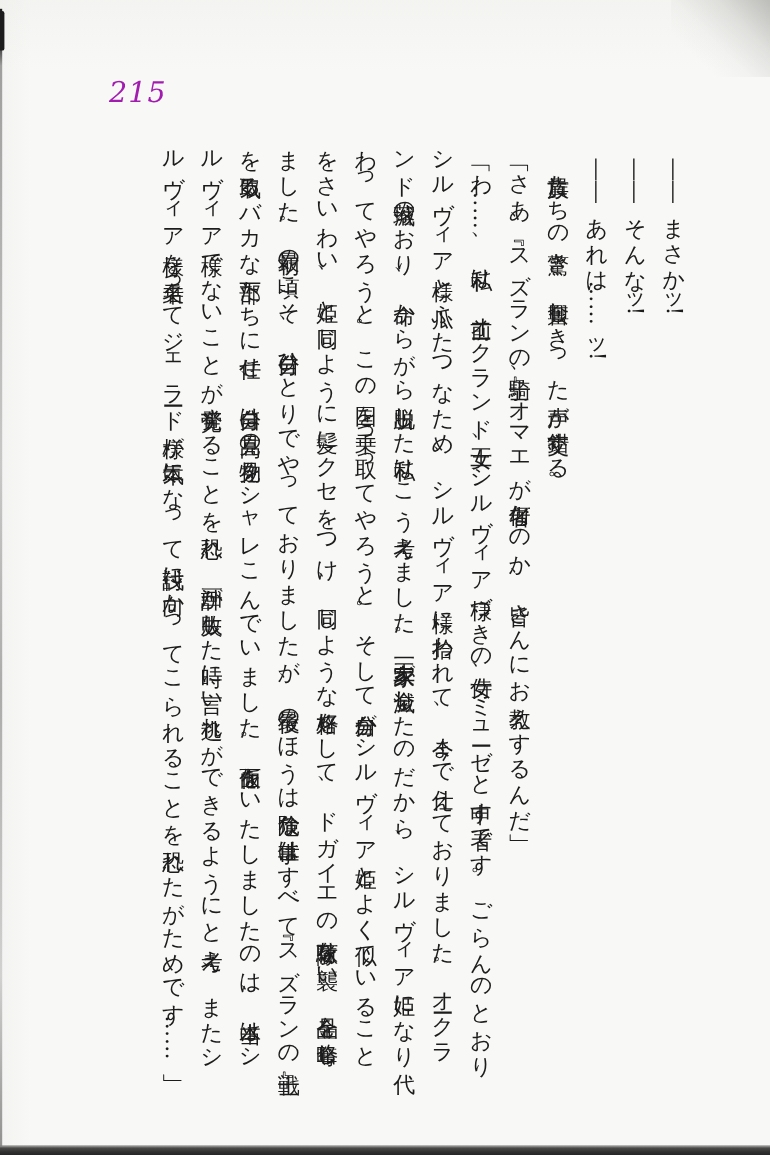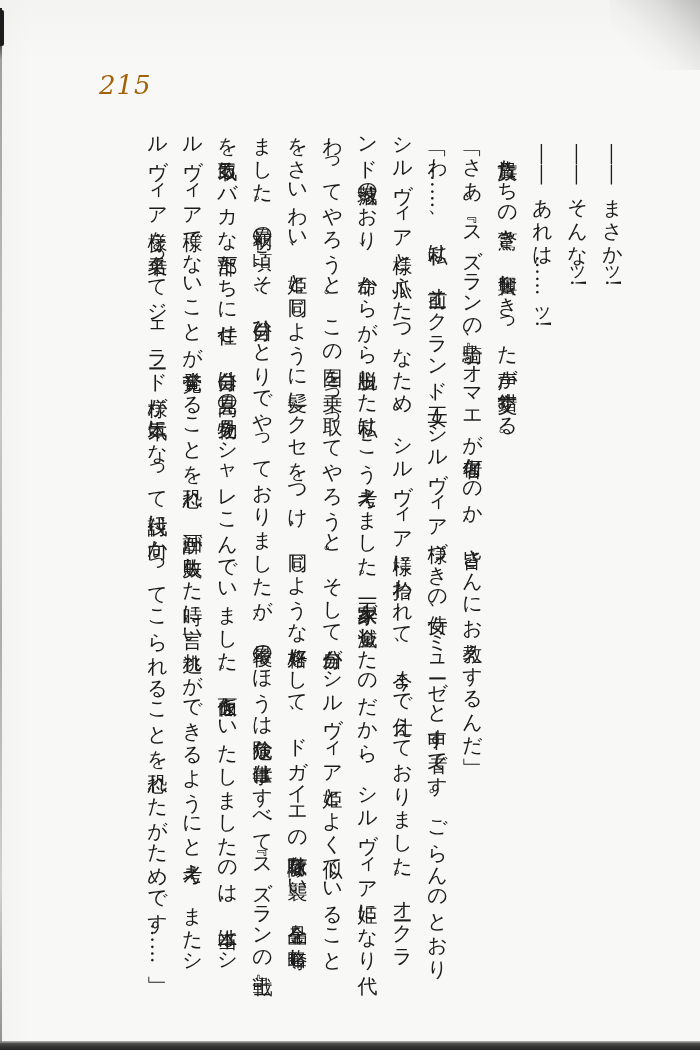--- a/index.html
+++ b/index.html
@@ -26,21 +26,21 @@
       linear-gradient(180deg, rgba(235,235,232,0.35) 0%, rgba(248,248,246,0) 6%),
       linear-gradient(90deg, rgba(236,236,233,0.4) 0%, rgba(248,248,246,0) 4%);
     pointer-events: none;
   }
   .page-number {
     position: absolute;
     top: 70px;
     left: 99px;
     font-size: 26px;
     font-style: italic;
-    color: #a16207;
+    color: #a21caf;
     letter-spacing: 1px;
   }
   .text-block {
     position: absolute;
     top: 123px;
     right: 70px;
     height: 856px;
     writing-mode: vertical-rl;
     text-orientation: mixed;
     font-size: 20px;

